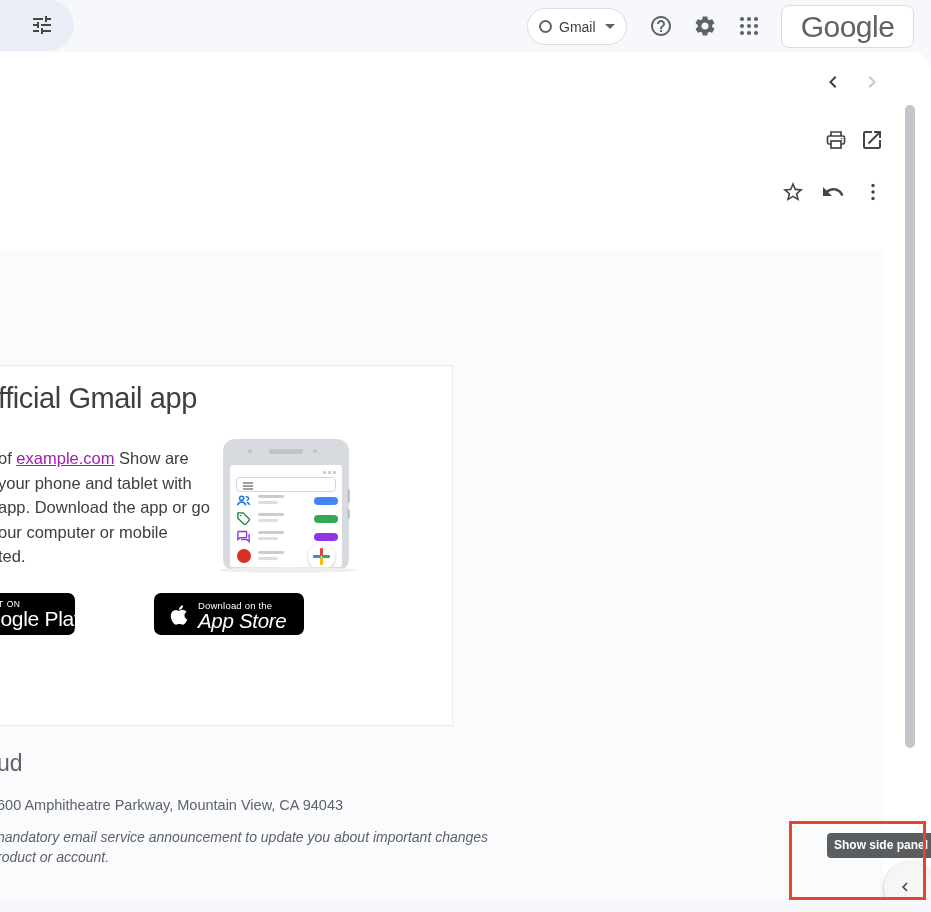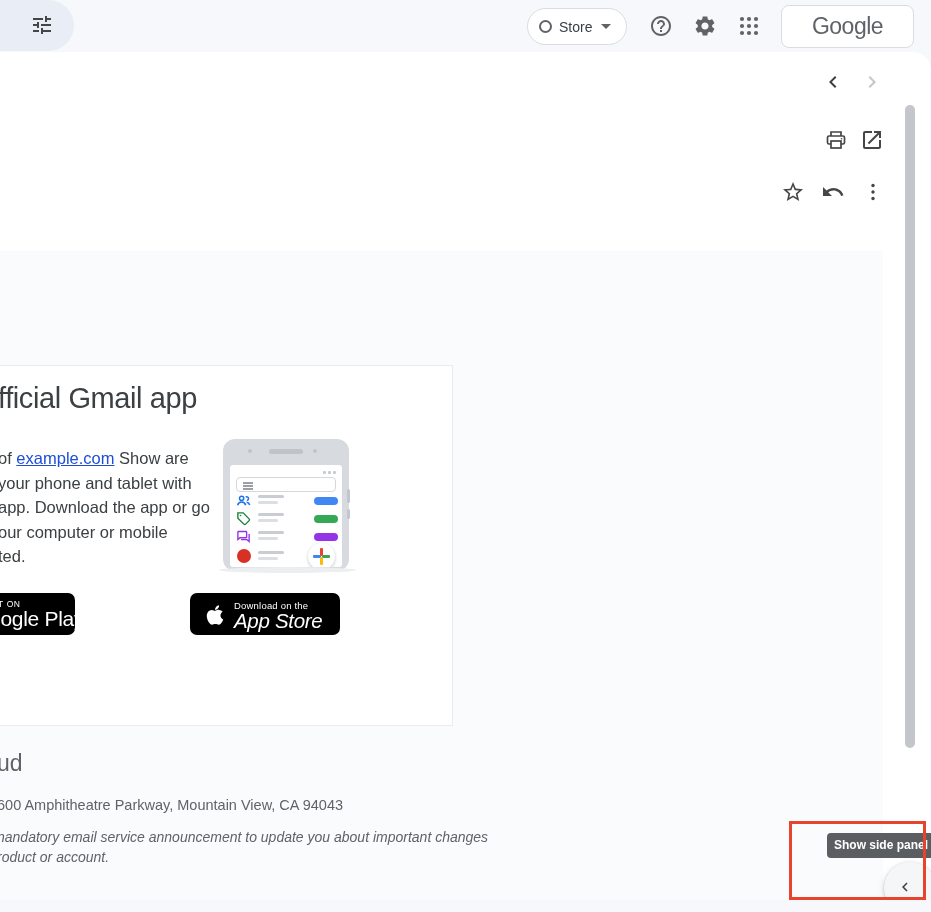--- a/index.html
+++ b/index.html
@@ -10,32 +10,32 @@
 
   
   .search-frag { left:-28px; top:0; width:102px; height:51px; border-radius:26px; background:#e9eef6; cursor:pointer; }
   .search-frag svg { position:absolute; left:58px; top:13px; }
   .status-pill { left:527px; top:8px; height:37px; width:100px; background:#fff; border:1px solid #dadce0; border-radius:19px; display:flex; align-items:center; padding:0 11px; gap:7px; cursor:pointer; }
   .status-ring { width:13px; height:13px; border:2px solid #5f6368; border-radius:50%; flex:none; }
   .status-label { font-size:14px; color:#3c4043; }
   .caret-down { width:0; height:0; border-left:5px solid transparent; border-right:5px solid transparent; border-top:5.5px solid #5f6368; margin-left:2px; }
   .tb-icon { width:24px; height:24px; cursor:pointer; }
   .google-box { left:781px; top:5px; width:133px; height:43px; background:#fff; border:1px solid #dadce0; border-radius:8px; display:flex; align-items:center; justify-content:center; cursor:pointer; }
-  .google-word { font-size:23px; font-weight:500; color:#5f6368; letter-spacing:-0.5px; }
+  .google-word { font-size:30px; font-weight:500; color:#5f6368; letter-spacing:-0.5px; }
 
   
   .panel { left:0; top:52px; width:931px; height:848px; background:#fff; border-top-right-radius:18px; }
   .icon-btn { position:absolute; width:24px; height:24px; cursor:pointer; }
 
   
   .email-region { left:0; top:251px; width:883px; height:649px; background:#fafbfd; }
   .card { left:-124px; top:365px; width:577px; height:361px; background:#fff; border:1px solid #e9ebee; }
   .card .heading { position:absolute; left:121px; top:16px; font-size:29px; font-weight:500; letter-spacing:-0.4px; color:#3c4043; white-space:nowrap; }
   .card .para { position:absolute; left:121px; top:80px; font-size:16.5px; line-height:24.5px; color:#3c4043; white-space:nowrap; }
-  .card .para a { color:#1d4ed8; text-decoration:underline; cursor:pointer; }
+  .card .para a { color:#a21caf; text-decoration:underline; cursor:pointer; }
 
   
   .phone { position:absolute; left:346px; top:73px; width:126px; height:132px; }
   .phone-body { position:absolute; inset:0; background:#d7dade; border-radius:12px; }
   .phone-btn { position:absolute; left:124px; width:3px; border-radius:2px; background:#c3c6ca; }
   .cam-dot { position:absolute; width:4px; height:4px; border-radius:50%; background:#c0c4c8; }
   .speaker { position:absolute; left:46px; top:10px; width:34px; height:5px; border-radius:3px; background:#c0c4c8; }
   .screen { position:absolute; left:7px; top:26px; width:112px; height:102px; background:#fff; border-radius:3px; overflow:hidden; }
   .st-dot { position:absolute; top:6px; width:3px; height:3px; background:#c9ccd0; border-radius:1px; }
   .sfield { position:absolute; left:6px; top:12px; width:100px; height:15px; border:1px solid #d5d8db; border-radius:4px; }
@@ -45,21 +45,21 @@
   .ln2 { background:#dcdee1; }
   .pill { position:absolute; left:84px; width:24px; height:8px; border-radius:4px; }
   .red-dot { position:absolute; left:7px; width:14px; height:14px; border-radius:50%; background:#d93025; }
   .fab { position:absolute; left:78px; top:78px; width:27px; height:27px; border-radius:50%; background:#fff; box-shadow:0 1px 3px rgba(0,0,0,.25); }
   .fab span { position:absolute; border-radius:1px; }
   .ground { position:absolute; left:-4px; top:128px; width:137px; height:6px; border-radius:50%; background:#eceef0; }
 
   
   .badge { position:absolute; top:227px; height:42px; background:#000; border-radius:7px; color:#fff; cursor:pointer; overflow:hidden; }
   .badge-play { left:50px; width:148px; }
-  .badge-apple { left:277px; width:150px;margin-left:36px; }
+  .badge-apple { left:277px; width:150px; }
   .badge .tagline { position:absolute; left:46px; top:6px; font-size:8.5px; letter-spacing:.6px; }
   .badge .name { position:absolute; left:46px; top:14px; font-size:21px; font-weight:500; letter-spacing:-0.3px; white-space:nowrap; }
   .badge-apple .tagline { left:44px; top:7px; font-size:9.5px; letter-spacing:.2px; }
   .badge-apple .name { left:44px; top:16px; font-size:20.5px;font-style:italic; }
   .apple-logo { position:absolute; left:12px; top:8px; }
 
   
   .f-brand { left:-3px; top:750px; font-size:23px; color:#5f6368; }
   .f-addr { left:-3px; top:797px; font-size:14.5px; color:#5f6368; white-space:nowrap; }
   .f-disc { left:-3px; font-size:14px; font-style:italic; color:#5f6368; white-space:nowrap; }
@@ -78,21 +78,21 @@
 <div class="stage">
 
   <div class="abs search-frag">
     <svg width="24" height="24" viewBox="0 0 24 24">
         <path fill="#444746" d="M3 17v2h6v-2H3zm0-12v2h10V5H3zm10 16v-2h8v-2h-8v-2h-2v6h2zM7 9v2H3v2h4v2h2V9H7zm14 4v-2H11v2h10zm-6-4h2V7h4V5h-4V3h-2v6z"></path>
       </svg>
   </div>
 
   <div class="abs status-pill">
     <span class="status-ring"></span>
-    <span class="status-label">Store</span>
+    <span class="status-label">Gmail</span>
     <span class="caret-down"></span>
   </div>
 
   <svg class="abs tb-icon" style="left:649px;top:14px;" viewBox="0 0 24 24">
       <path fill="#5f6368" d="M11 18h2v-2h-2v2zm1-16C6.48 2 2 6.48 2 12s4.48 10 10 10 10-4.48 10-10S17.52 2 12 2zm0 18c-4.41 0-8-3.59-8-8s3.59-8 8-8 8 3.59 8 8-3.59 8-8 8zm0-14c-2.21 0-4 1.79-4 4h2c0-1.1.9-2 2-2s2 .9 2 2c0 2-3 1.75-3 5h2c0-2.25 3-2.5 3-5 0-2.21-1.79-4-4-4z"></path>
     </svg>
 
   <svg class="abs tb-icon" style="left:693px;top:14px;" viewBox="0 0 24 24">
       <path fill="#5f6368" d="M19.14 12.94c.04-.3.06-.61.06-.94 0-.32-.02-.64-.07-.94l2.03-1.58c.18-.14.23-.41.12-.61l-1.92-3.32c-.12-.22-.37-.29-.59-.22l-2.39.96c-.5-.38-1.03-.7-1.62-.94L14.4 2.81c-.04-.24-.24-.41-.48-.41h-3.84c-.24 0-.43.17-.47.41L9.25 5.35c-.59.24-1.13.57-1.62.94l-2.39-.96c-.22-.08-.47 0-.59.22L2.74 8.87c-.12.21-.08.47.12.61l2.03 1.58c-.05.3-.09.63-.09.94s.02.64.07.94l-2.03 1.58c-.18.14-.23.41-.12.61l1.92 3.32c.12.22.37.29.59.22l2.39-.96c.5.38 1.03.7 1.62.94l.36 2.54c.05.24.24.41.48.41h3.84c.24 0 .44-.17.47-.41l.36-2.54c.59-.24 1.13-.56 1.62-.94l2.39.96c.22.08.47 0 .59-.22l1.92-3.32c.12-.22.07-.47-.12-.61l-2.01-1.58zM12 15.6c-1.98 0-3.6-1.62-3.6-3.6s1.62-3.6 3.6-3.6 3.6 1.62 3.6 3.6-1.62 3.6-3.6 3.6z"></path>
     </svg>

